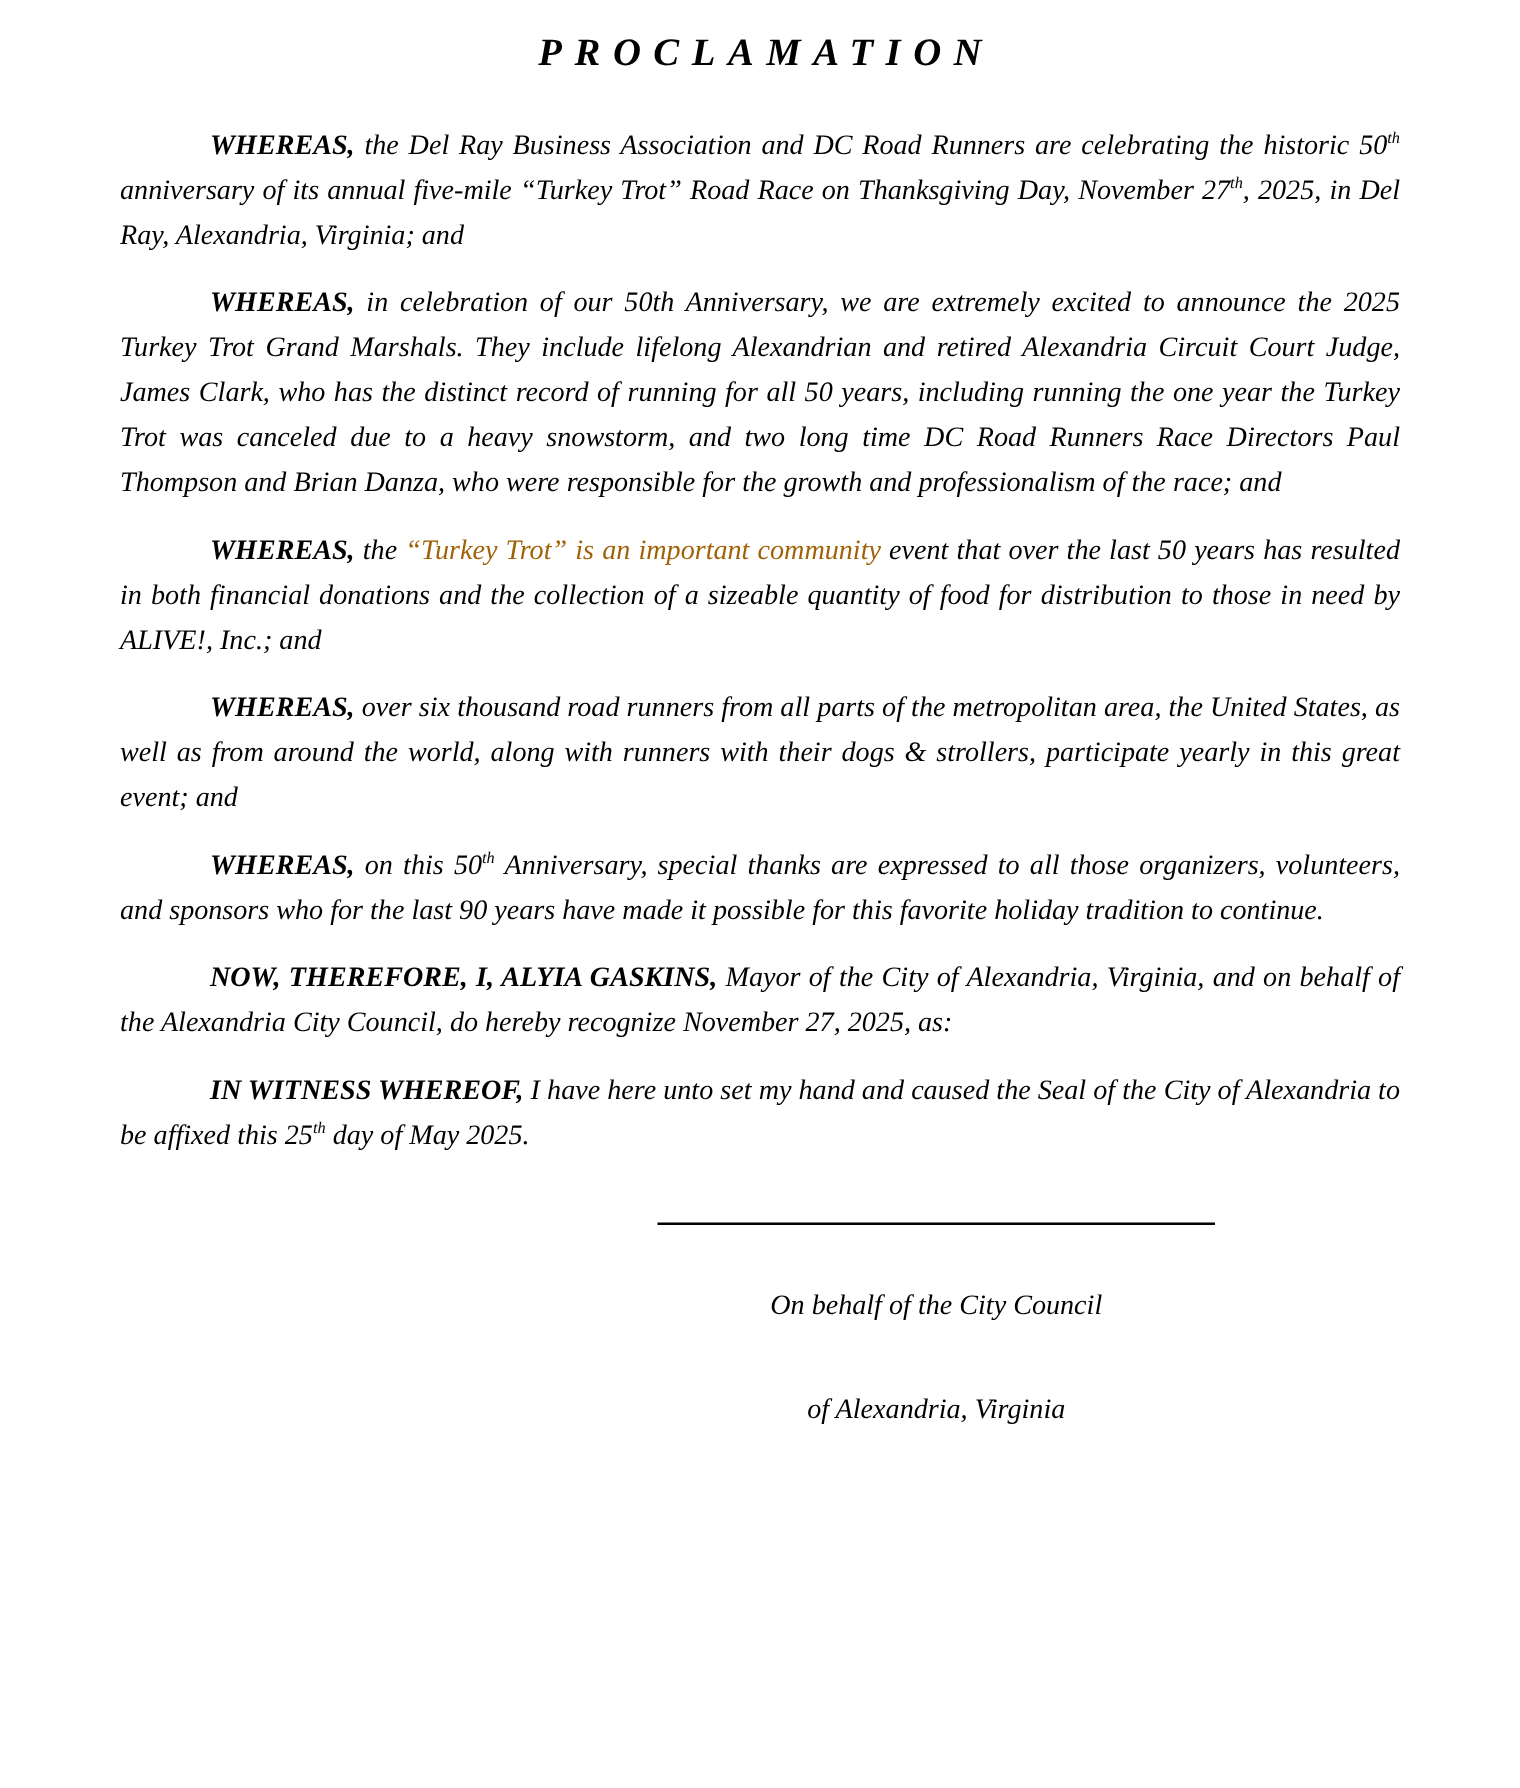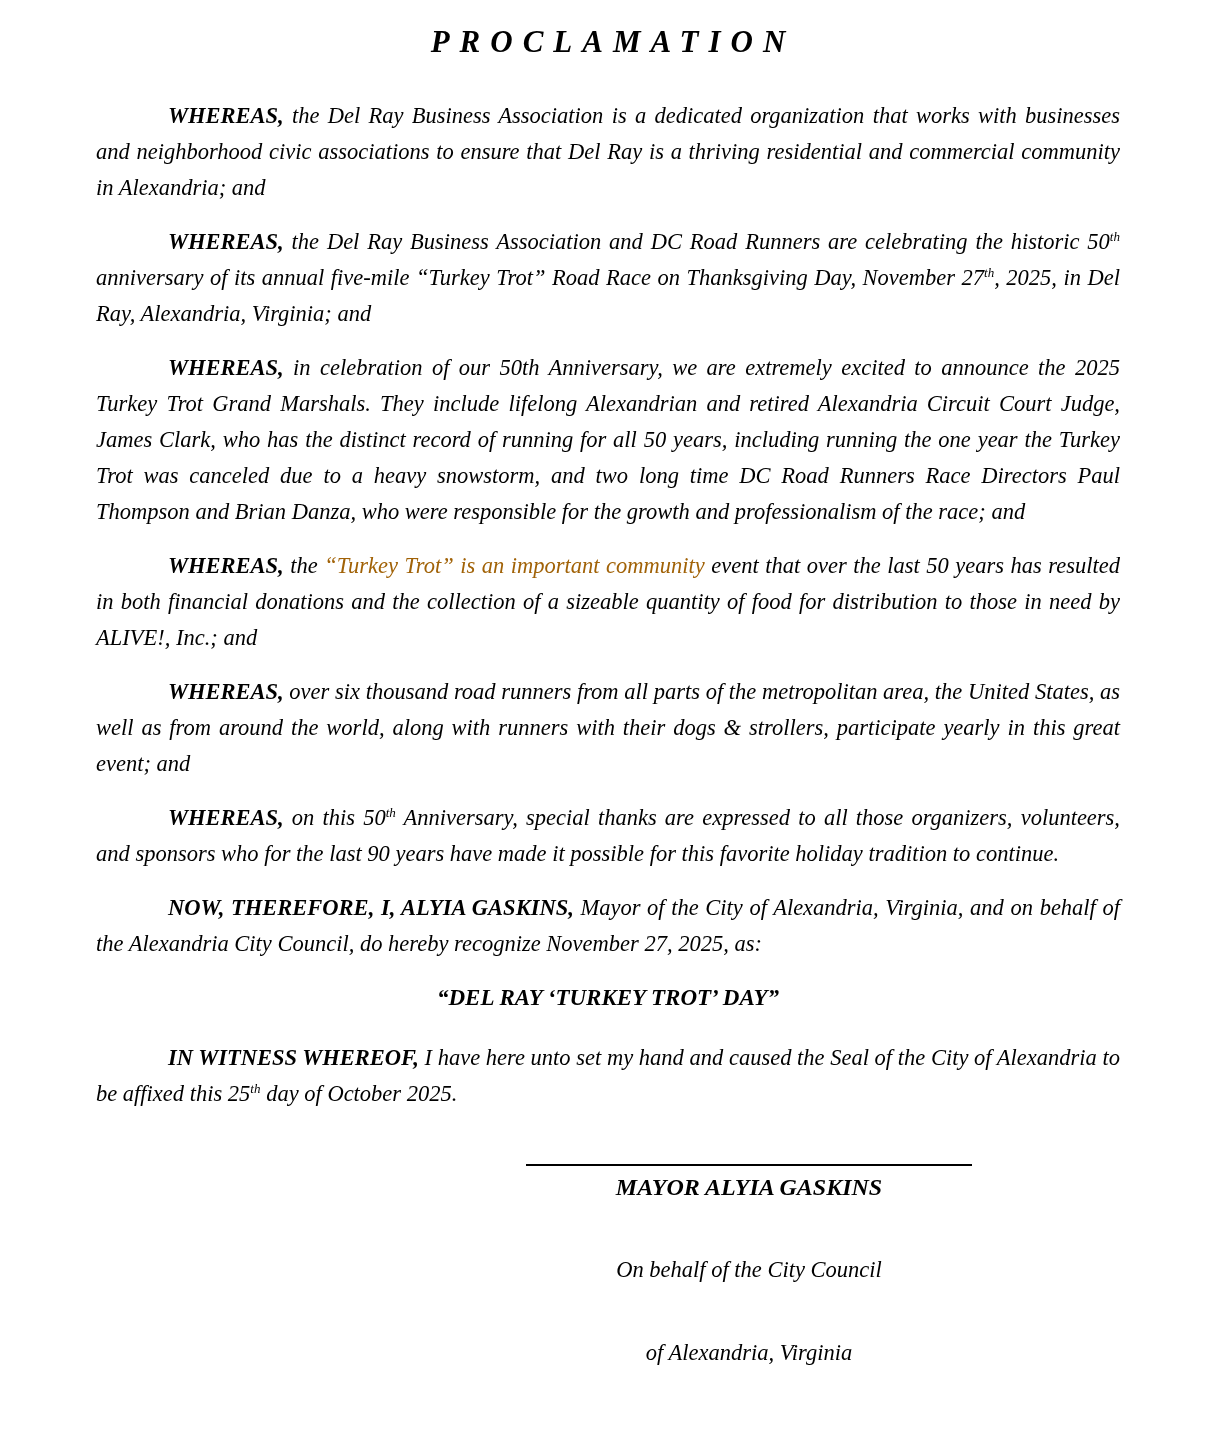--- a/index.html
+++ b/index.html
@@ -82,31 +82,28 @@
   }
 </style>
 </head>
 <body>
 
 <div class="page">
 
   <h1 class="doc-title">PROCLAMATION</h1>
 
   <div class="doc-body">
-      <p class="para indent"><span class="bold">WHEREAS,</span><span> the Del Ray Business Association is a dedicated organization that works with businesses and neighborhood civic associations to ensure that Del Ray is a thriving residential and commercial community in Alexandria; and</span></p>
       <p class="para indent"><span class="bold">WHEREAS,</span><span> the Del Ray Business Association and DC Road Runners are celebrating the historic 50</span><sup>th</sup><span> anniversary of its annual five-mile “Turkey Trot” Road Race on Thanksgiving Day, November 27</span><sup>th</sup><span>, 2025, in Del Ray, Alexandria, Virginia; and</span></p>
       <p class="para indent"><span class="bold">WHEREAS,</span><span> in celebration of our 50th Anniversary, we are extremely excited to announce the 2025 Turkey Trot Grand Marshals.  They include lifelong Alexandrian and retired Alexandria Circuit Court Judge, James Clark, who has the distinct record of running for all 50 years, including running the one year the Turkey Trot was canceled due to a heavy snowstorm, and two long time DC Road Runners Race Directors Paul Thompson and Brian Danza, who were responsible for the growth and professionalism of the race; and</span></p>
       <p class="para indent"><span class="bold">WHEREAS,</span><span> the </span><span class="gray">“Turkey Trot” is an important community</span><span> event that over the last 50 years has resulted in both financial donations and the collection of a sizeable quantity of food for distribution to those in need by ALIVE!, Inc.; and</span></p>
       <p class="para indent"><span class="bold">WHEREAS,</span><span> over six thousand road runners from all parts of the metropolitan area, the United States, as well as from around the world, along with runners with their dogs &amp; strollers, participate yearly in this great event; and</span></p>
       <p class="para indent"><span class="bold">WHEREAS,</span><span> on this 50</span><sup>th</sup><span> Anniversary, special thanks are expressed to all those organizers, volunteers, and sponsors who for the last 90 years have made it possible for this favorite holiday tradition to continue.</span></p>
       <p class="para indent"><span class="bold">NOW, THEREFORE, I, ALYIA GASKINS,</span><span> Mayor of the City of Alexandria, Virginia, and on behalf of the Alexandria City Council, do hereby recognize November 27, 2025, as:</span></p>
-      <p class="day-heading">“DEL RAY ‘TURKEY TROT’ DAY”</p>
-      <p class="para indent"><span class="bold">IN WITNESS WHEREOF,</span><span> I have here unto set my hand and caused the Seal of the City of Alexandria to be affixed this 25</span><sup>th</sup><span> day of October 2025.</span></p>
+      <p class="para indent"><span class="bold">IN WITNESS WHEREOF,</span><span> I have here unto set my hand and caused the Seal of the City of Alexandria to be affixed this 25</span><sup>th</sup><span> day of May 2025.</span></p>
     </div>
 
   <div class="signature-block">
     <hr class="signature-rule">
-    <div class="signature-name">MAYOR ALYIA GASKINS</div>
     <div class="signature-sub">On behalf of the City Council</div>
     <div class="signature-sub">of Alexandria, Virginia</div>
   </div>
 
 </div>
 
 </body></html>

